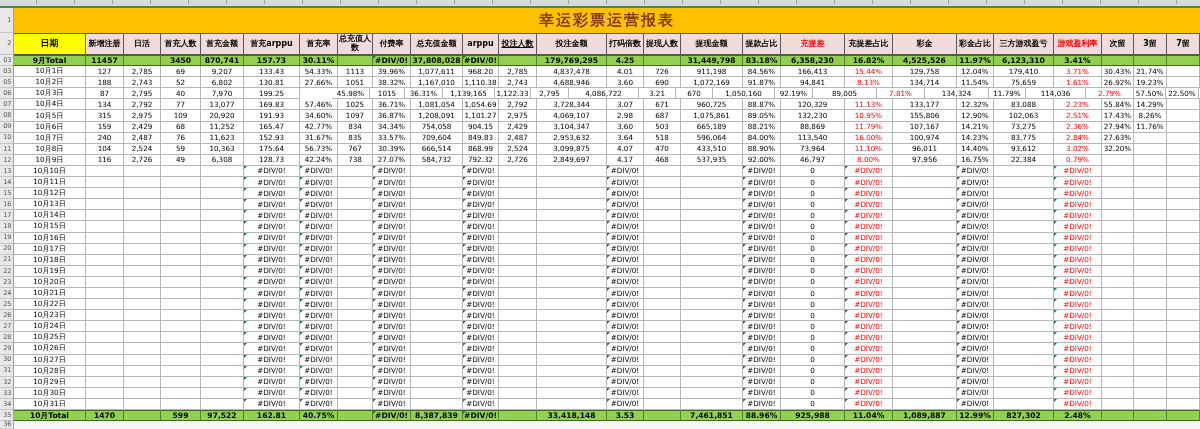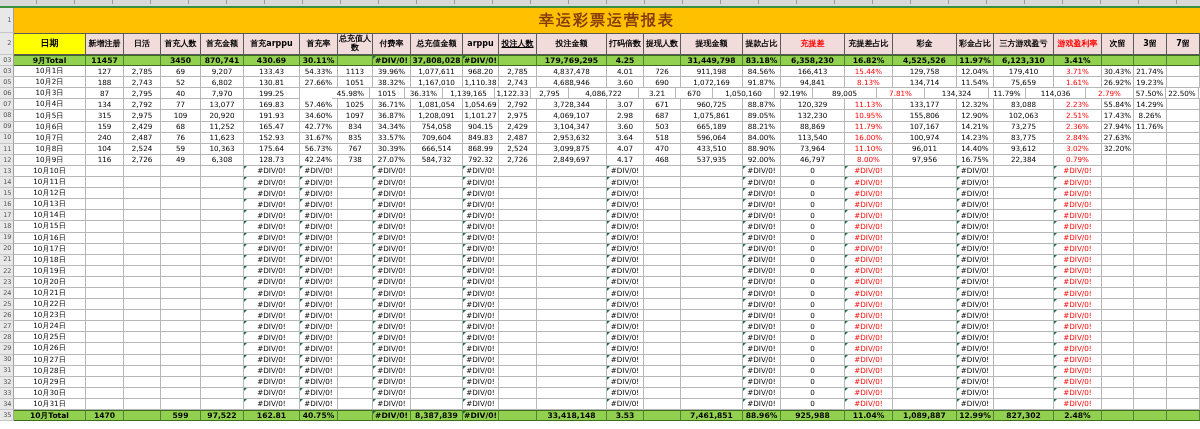--- a/index.html
+++ b/index.html
@@ -97,21 +97,21 @@
 
   <div>
 
   <div class="row drow total">
         <div class="gutter">03</div>
         <div class="cell" style="flex: 0 0 72px; font-weight: bold;">9月Total</div>
         <div class="cell" style="flex: 0 0 38px;">11457</div>
         <div class="cell" style="flex: 0 0 37px;"></div>
         <div class="cell" style="flex: 0 0 40px;">3450</div>
         <div class="cell" style="flex: 0 0 43px;">870,741</div>
-        <div class="cell" style="flex: 0 0 56px;">430.69</div>
+        <div class="cell" style="flex: 0 0 56px;">157.73</div>
         <div class="cell" style="flex: 0 0 38px;">30.11%</div>
         <div class="cell" style="flex: 0 0 35px;"></div>
         <div class="cell err" style="flex: 0 0 38px;">#DIV/0!</div>
         <div class="cell" style="flex: 0 0 52px;">37,808,028</div>
         <div class="cell err" style="flex: 0 0 36px;">#DIV/0!</div>
         <div class="cell" style="flex: 0 0 38px;"></div>
         <div class="cell" style="flex: 0 0 70px;">179,769,295</div>
         <div class="cell" style="flex: 0 0 37px;">4.25</div>
         <div class="cell" style="flex: 0 0 37px;"></div>
         <div class="cell" style="flex: 0 0 62px;">31,449,798</div>
@@ -1049,13 +1049,17 @@
         <div class="cell" style="flex: 0 0 64px;">1,089,887</div>
         <div class="cell" style="flex: 0 0 37px;">12.99%</div>
         <div class="cell" style="flex: 0 0 60px;">827,302</div>
         <div class="cell" style="flex: 0 0 48px;">2.48%</div>
         <div class="cell" style="flex: 0 0 32px;"></div>
         <div class="cell" style="flex: 0 0 33px;"></div>
         <div class="cell" style="flex: 0 0 33px;"></div>
       </div>
     </div>
 
+  <div class="row bottomarea">
+    <div class="gutter">36</div>
+    <div class="bottomfill"></div>
+  </div>
 </div>
 
 </body></html>

